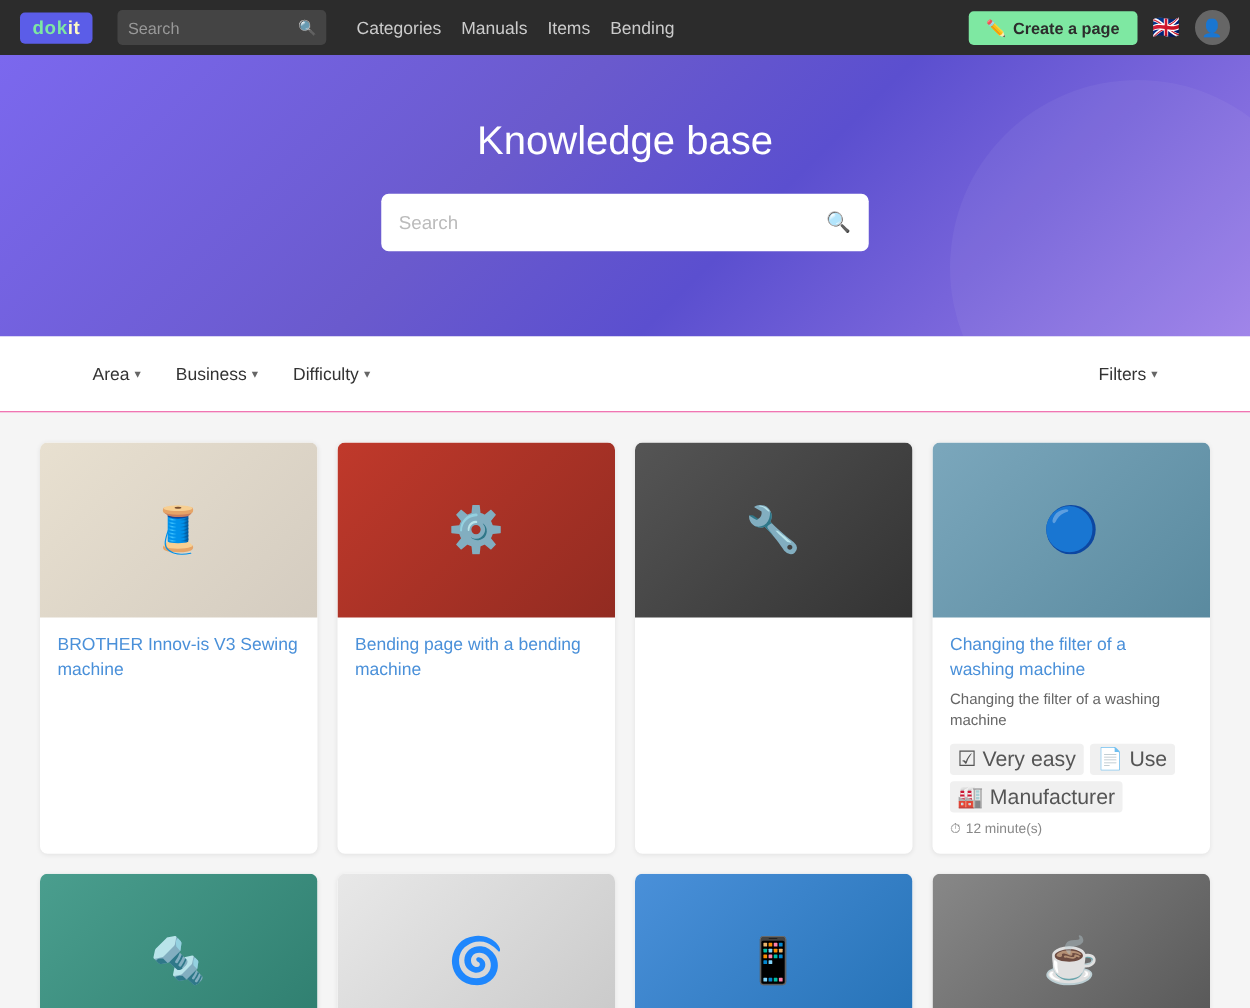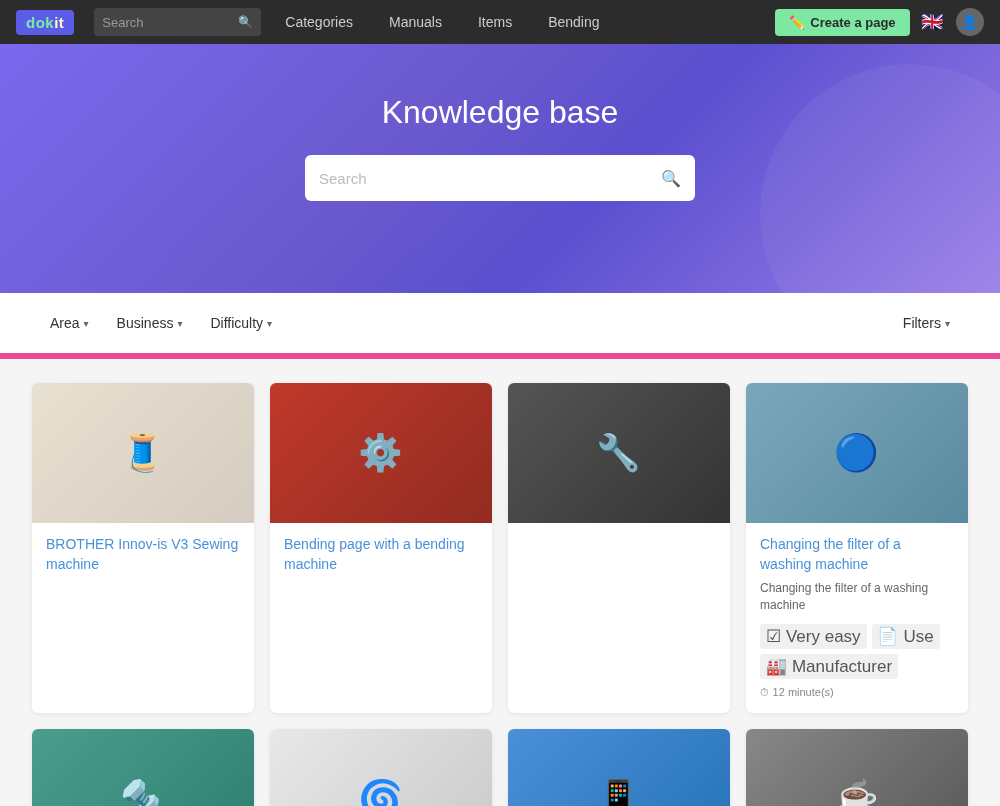--- a/index.html
+++ b/index.html
@@ -36,21 +36,21 @@
     .nav-search input {
       background: transparent;
       border: none;
       outline: none;
       color: #ccc;
       font-size: 13px;
       width: 130px;
     }
     .nav-search input::placeholder { color: #999; }
     .nav-search-icon { color: #999; font-size: 12px; }
-    .nav-links { display: flex; gap: 36px; margin-left: 4px; }
+    .nav-links { display: flex; gap: 16px; margin-left: 4px; }
     .nav-links a {
       color: #ccc;
       text-decoration: none;
       font-size: 14px;
     }
     .nav-right { margin-left: auto; display: flex; align-items: center; gap: 12px; }
     .create-btn {
       background: #7ee8a2;
       color: #2c2c2c;
       border: none;
@@ -73,21 +73,21 @@
       align-items: center;
       justify-content: center;
       color: #ccc;
       font-size: 14px;
       cursor: pointer;
     }
 
     
     .hero {
       background: linear-gradient(135deg, #7b68ee 0%, #6a5acd 40%, #5b4fcf 60%, #9b7fe8 100%);
-      padding: 50px 20px 92px;
+      padding: 50px 20px 68px;
       text-align: center;
       position: relative;
       overflow: hidden;
     }
     .hero::after {
       content: '';
       position: absolute;
       right: -60px;
       top: 20px;
       width: 300px;
@@ -118,24 +118,24 @@
       outline: none;
       font-size: 15px;
       color: #999;
     }
     .hero-search input::placeholder { color: #bbb; }
     .hero-search-icon { color: #bbb; font-size: 16px; }
 
     
     .filters-bar {
       background: #fff;
-      padding: 16px 40px;
-      display: flex;
-      align-items: center;
-      border-bottom: 6px solid #ec4899;
+      padding: 16px 64px;
+      display: flex;
+      align-items: center;
+      border-bottom: 1px solid #ec4899;
       gap: 8px;
     }
     .filter-btn {
       background: #fff;
       border: none;
       color: #333;
       font-size: 14px;
       cursor: pointer;
       padding: 6px 10px;
       border-radius: 4px;

